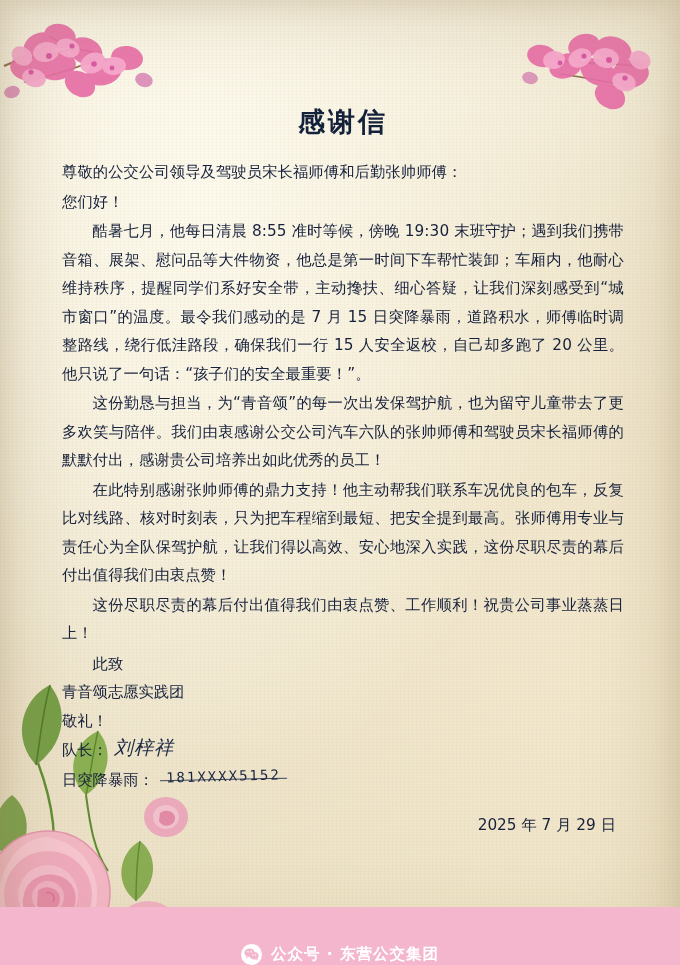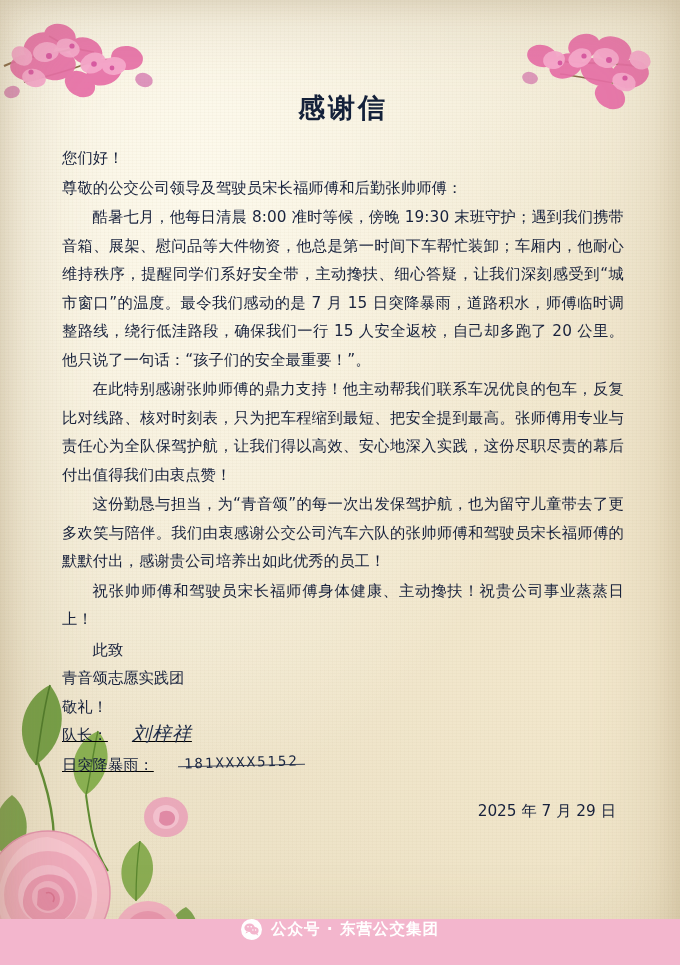--- a/index.html
+++ b/index.html
@@ -54,21 +54,21 @@
     top: 88px;
     padding: 0 56px 0 62px;
   }
   .title {
     text-align: center;
     font-family: Liberation Sans, sans-serif;
     font-size: 27px;
     font-weight: 700;
     color: #14213a;
     letter-spacing: 3px;
-    margin: 2px 0 18px 0;
+    margin: 16px 0 18px 0;
   }
   .body-text p {
     margin: 0 0 1px 0;
     font-family: "DejaVu Sans", "Liberation Sans", sans-serif;
     font-size: 15.3px;
     line-height: 28.5px;
     color: #17213c;
     text-align: justify;
     text-justify: inter-ideograph;
     letter-spacing: 0.1px;
@@ -79,23 +79,23 @@
     margin-top: 2px;
   }
   .sign-line {
     font-family: "DejaVu Sans", "Liberation Sans", sans-serif;
     font-size: 15.3px;
     line-height: 28.5px;
     color: #17213c;
   }
   .sign-row {
     display: flex;
-    gap: 24px;
+    align-items: center;
+    gap: 6px;
     line-height: 30px;
-    text-decoration: underline;
   }
   .handwrite {
     font-family: "DejaVu Serif", "Liberation Serif", serif;
     font-style: italic;
     font-size: 19px;
     color: #1d2a46;
     letter-spacing: 1px;
     position: relative;
     top: -3px;
   }
@@ -130,24 +130,24 @@
     padding-right: 8px;
     font-family: "DejaVu Sans", "Liberation Sans", sans-serif;
     font-size: 15.3px;
     color: #17213c;
   }
 
   
   .footer {
     position: absolute;
     left: 0; right: 0; bottom: 0;
-    height: 46px;
+    height: 58px;
     background: #f3b6cd;
     display: flex;
-    align-items: flex-start;
+    align-items: flex-end;
     justify-content: center;
     gap: 9px;
   }
   .wechat-icon {
     width: 21px; height: 21px;
     border-radius: 50%;
     background: #ffffff;
     display: inline-flex;
     align-items: center;
     justify-content: center;
@@ -281,26 +281,26 @@
         <ellipse cx="176" cy="172" rx="13" ry="12" fill="#f2c0cd"></ellipse>
         <path d="M170 168 C176 163, 186 167, 185 174 C184 182, 172 183, 169 176 Z" fill="#dd809d" opacity="0.85"></path>
       </g>
     </svg>
   </div>
 
   <div class="letter">
     <h1 class="title">感谢信</h1>
 
     <div class="body-text">
+      <p>尊敬的公交公司领导及驾驶员宋长福师傅和后勤张帅师傅：</p>
       <p>您们好！</p>
-      <p>尊敬的公交公司领导及驾驶员宋长福师傅和后勤张帅师傅：</p>
-      <p class="indent">酷暑七月，他每日清晨 8:00 准时等候，傍晚 19:30 末班守护；遇到我们携带音箱、展架、慰问品等大件物资，他总是第一时间下车帮忙装卸；车厢内，他耐心维持秩序，提醒同学们系好安全带，主动搀扶、细心答疑，让我们深刻感受到“城市窗口”的温度。最令我们感动的是 7 月 15 日突降暴雨，道路积水，师傅临时调整路线，绕行低洼路段，确保我们一行 15 人安全返校，自己却多跑了 20 公里。他只说了一句话：“孩子们的安全最重要！”。</p>
+      <p class="indent">酷暑七月，他每日清晨 8:55 准时等候，傍晚 19:30 末班守护；遇到我们携带音箱、展架、慰问品等大件物资，他总是第一时间下车帮忙装卸；车厢内，他耐心维持秩序，提醒同学们系好安全带，主动搀扶、细心答疑，让我们深刻感受到“城市窗口”的温度。最令我们感动的是 7 月 15 日突降暴雨，道路积水，师傅临时调整路线，绕行低洼路段，确保我们一行 15 人安全返校，自己却多跑了 20 公里。他只说了一句话：“孩子们的安全最重要！”。</p>
+      <p class="indent">这份勤恳与担当，为“青音颂”的每一次出发保驾护航，也为留守儿童带去了更多欢笑与陪伴。我们由衷感谢公交公司汽车六队的张帅师傅和驾驶员宋长福师傅的默默付出，感谢贵公司培养出如此优秀的员工！</p>
       <p class="indent">在此特别感谢张帅师傅的鼎力支持！他主动帮我们联系车况优良的包车，反复比对线路、核对时刻表，只为把车程缩到最短、把安全提到最高。张师傅用专业与责任心为全队保驾护航，让我们得以高效、安心地深入实践，这份尽职尽责的幕后付出值得我们由衷点赞！</p>
-      <p class="indent">这份勤恳与担当，为“青音颂”的每一次出发保驾护航，也为留守儿童带去了更多欢笑与陪伴。我们由衷感谢公交公司汽车六队的张帅师傅和驾驶员宋长福师傅的默默付出，感谢贵公司培养出如此优秀的员工！</p>
-      <p class="indent">祝张帅师傅和驾驶员宋长福师傅身体健康、主动搀扶！祝贵公司事业蒸蒸日上！</p>
+      <p class="indent">这份尽职尽责的幕后付出值得我们由衷点赞、工作顺利！祝贵公司事业蒸蒸日上！</p>
     </div>
 
     <div class="sign-block">
       <div class="sign-line indent">此致</div>
       <div class="sign-line">青音颂志愿实践团</div>
       <div class="sign-line">敬礼！</div>
 
       <div class="sign-row">
         <span class="sign-line">队长：</span>
         <span class="handwrite">刘梓祥</span>

